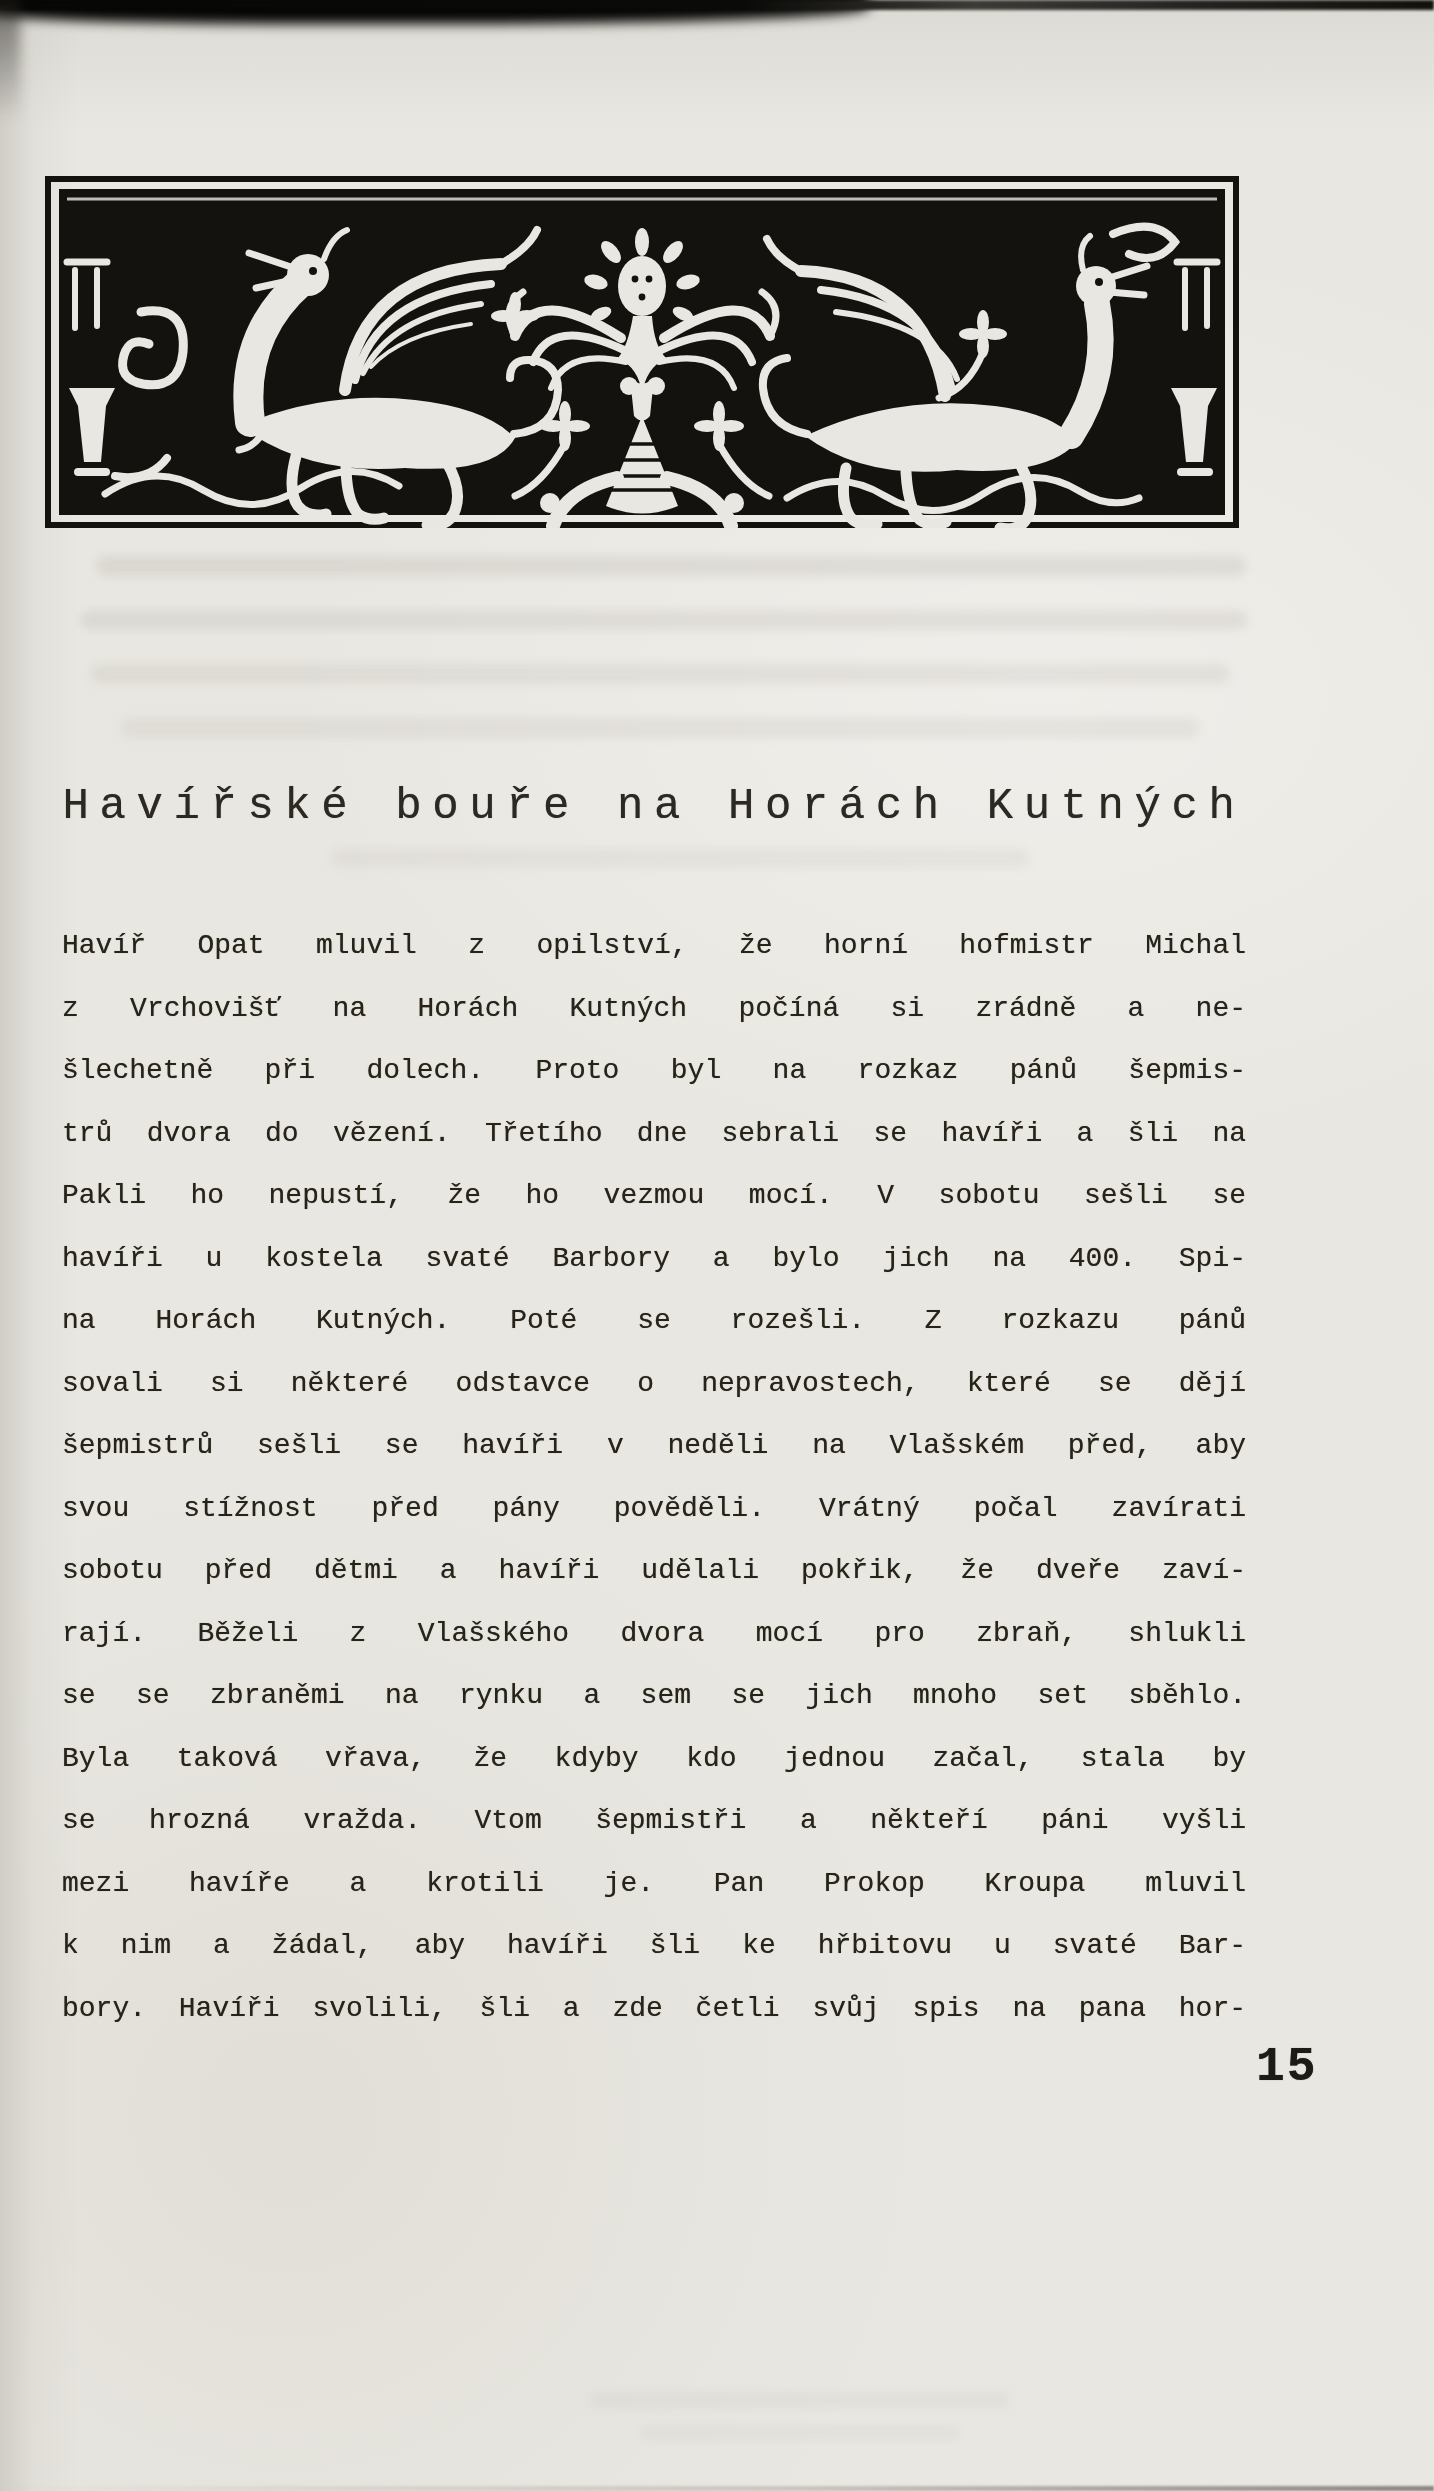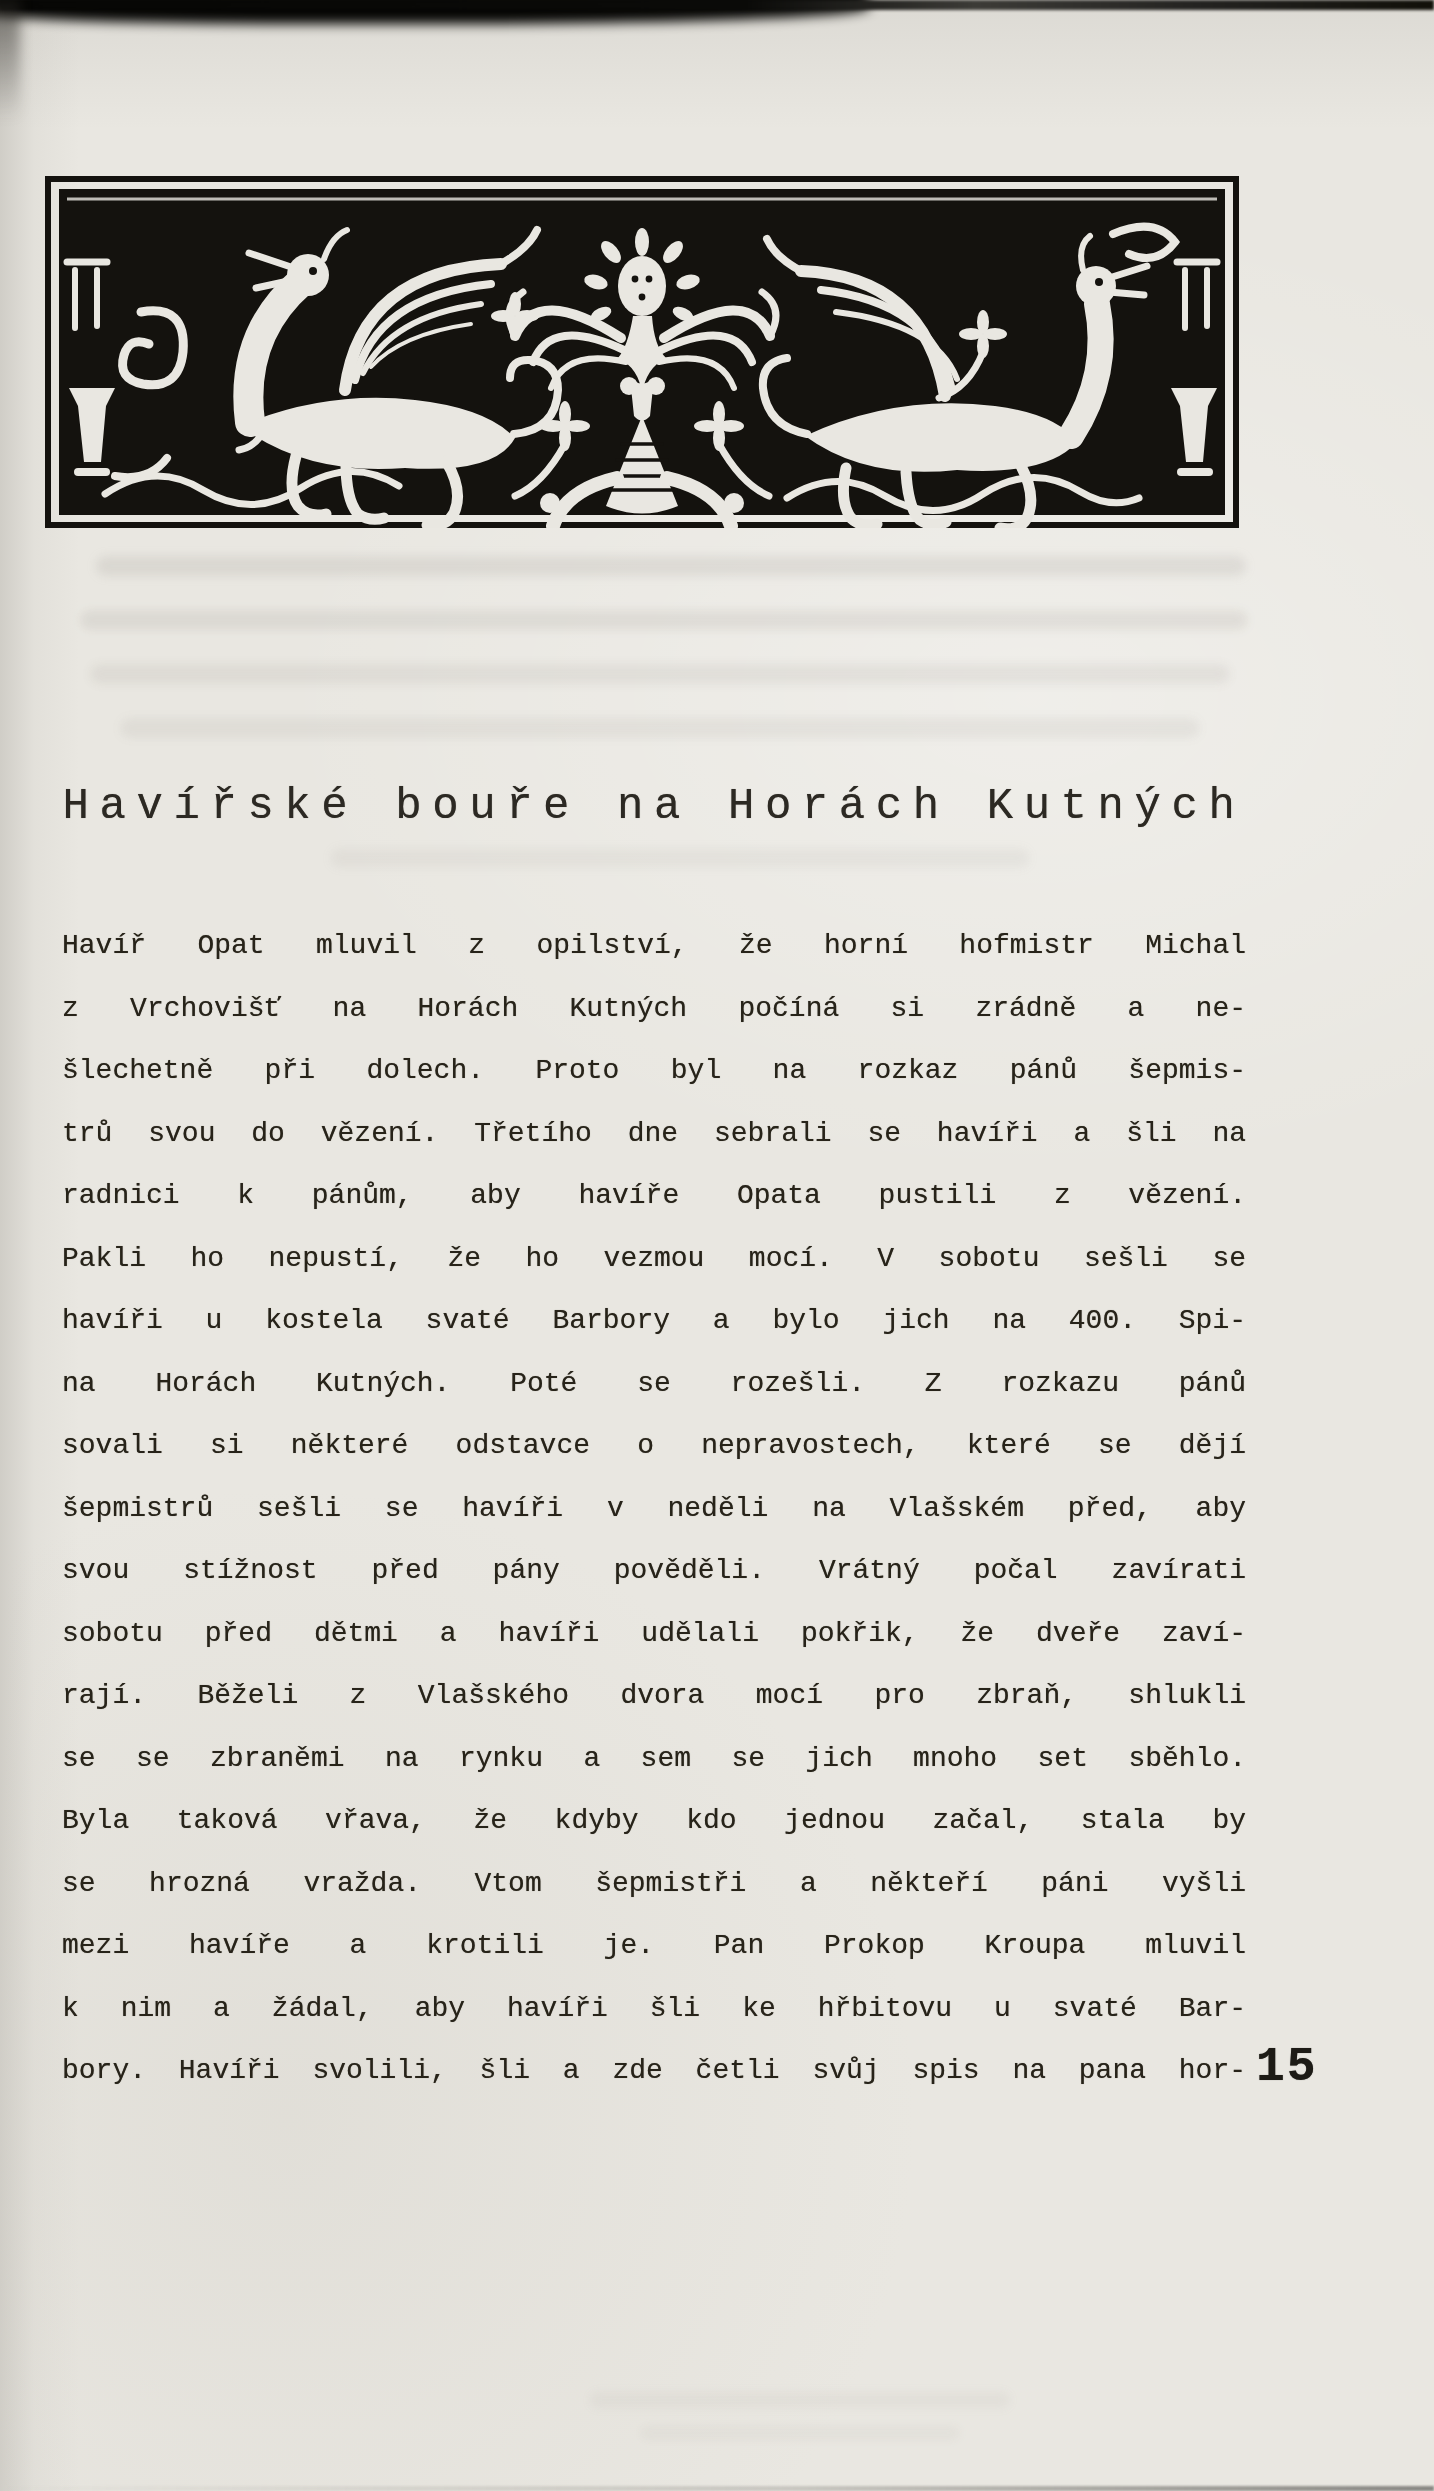--- a/index.html
+++ b/index.html
@@ -235,22 +235,21 @@
       </g>
     </g>
   </svg>
 
   <h1 class="chapter-title">Havířské bouře na Horách Kutných</h1>
 
   <div class="body-text">
       <div class="line">Havíř Opat mluvil z opilství, že horní hofmistr Michal</div>
       <div class="line">z Vrchovišť na Horách Kutných počíná si zrádně a ne-</div>
       <div class="line">šlechetně při dolech. Proto byl na rozkaz pánů šepmis-</div>
-      <div class="line">trů svou do vězení. Třetího dne sebrali se havíři a šli na</div>
-      <div class="line">radnici k pánům, aby havíře Opata pustili z vězení.</div>
+      <div class="line">trů dvora do vězení. Třetího dne sebrali se havíři a šli na</div>
       <div class="line">Pakli ho nepustí, že ho vezmou mocí. V sobotu sešli se</div>
       <div class="line">havíři u kostela svaté Barbory a bylo jich na 400. Spi-</div>
       <div class="line">na Horách Kutných. Poté se rozešli. Z rozkazu pánů</div>
       <div class="line">sovali si některé odstavce o nepravostech, které se dějí</div>
       <div class="line">šepmistrů sešli se havíři v neděli na Vlašském před, aby</div>
       <div class="line">svou stížnost před pány pověděli. Vrátný počal zavírati</div>
       <div class="line">sobotu před dětmi a havíři udělali pokřik, že dveře zaví-</div>
       <div class="line">rají. Běželi z Vlašského dvora mocí pro zbraň, shlukli</div>
       <div class="line">se se zbraněmi na rynku a sem se jich mnoho set sběhlo.</div>
       <div class="line">Byla taková vřava, že kdyby kdo jednou začal, stala by</div>

